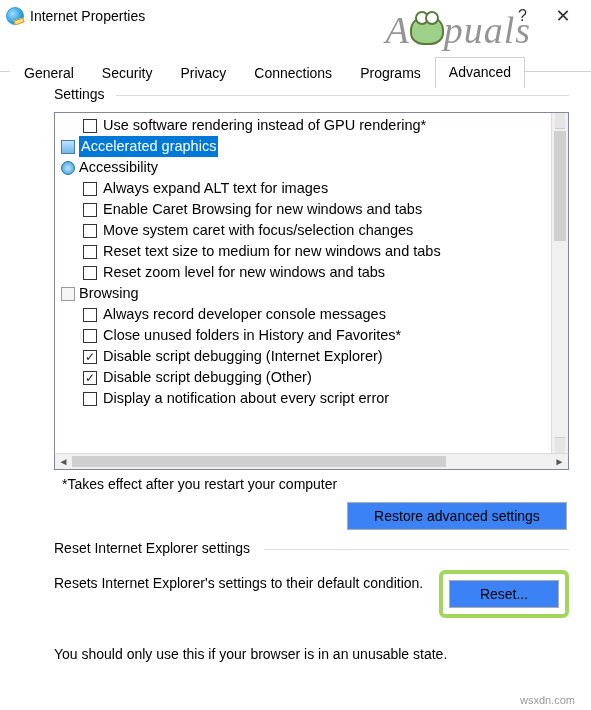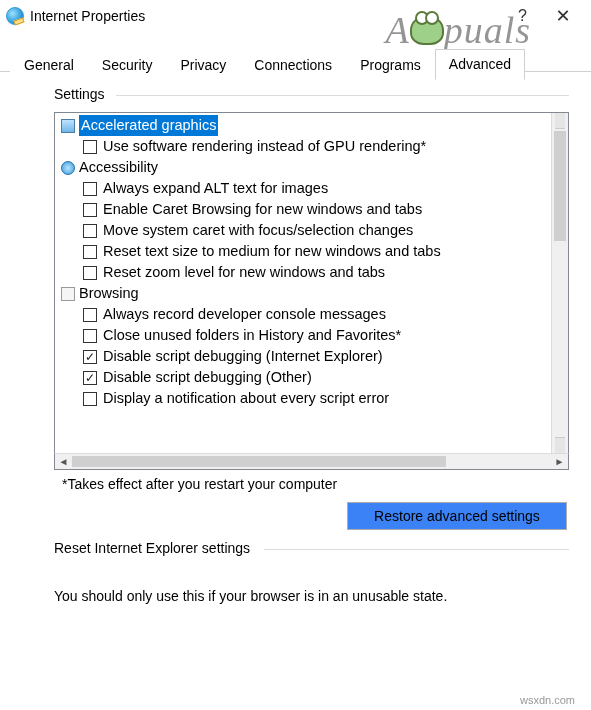--- a/index.html
+++ b/index.html
@@ -76,21 +76,21 @@
     align-items: flex-end;
     gap: 0;
   }
   .tab {
     padding: 6px 13px 7px;
     font-size: 14px;
     background: #fff;
     border: 1px solid transparent;
     border-bottom: none;
     position: relative;
-    top: 9px;
+    top: 17px;
     cursor: default;
   }
   .tab.active {
     border-color: #d0d0d0;
     border-bottom: 1px solid #fff;
     background: #fff;
   }
   .content { padding: 14px 22px 8px 22px; }
   .groupbox { margin-bottom: 10px; padding-left: 32px; }
   .group-label {
@@ -247,27 +247,27 @@
     <div class="tab active">Advanced</div>
   </div>
 
 <div class="content">
 
   <div class="groupbox">
     <div class="group-label">Settings</div>
 
     <div class="tree-wrap">
       <div class="tree" id="tree">
+          <div class="node lvl2">
+            <span class="chk"></span>
+            <span>Use software rendering instead of GPU rendering*</span>
+          </div>
           <div class="node lvl1">
             <span class="cat-icon ic-screen"></span>
             <span class="sel">Accelerated graphics</span>
-          </div>
-          <div class="node lvl2">
-            <span class="chk"></span>
-            <span>Use software rendering instead of GPU rendering*</span>
           </div>
           <div class="node lvl1">
             <span class="cat-icon ic-access"></span>
             <span>Accessibility</span>
           </div>
           <div class="node lvl2">
             <span class="chk"></span>
             <span>Always expand ALT text for images</span>
           </div>
           <div class="node lvl2">
@@ -326,19 +326,25 @@
     <div class="note">*Takes effect after you restart your computer</div>
 
     <div class="restore-row">
       <button class="btn">Restore advanced settings</button>
     </div>
   </div>
 
   <div class="groupbox">
     <div class="group-label reset">Reset Internet Explorer settings</div>
 
+    <div class="reset-row">
+      <div class="desc">Resets Internet Explorer's settings to their default condition.</div>
+      <div class="reset-highlight">
+        <button class="btn">Reset...</button>
+      </div>
+    </div>
 
     <div class="warn">You should only use this if your browser is in an unusable state.</div>
   </div>
 
 </div>
 
 <div class="footer-mark">wsxdn.com</div>
 
 </body></html>

